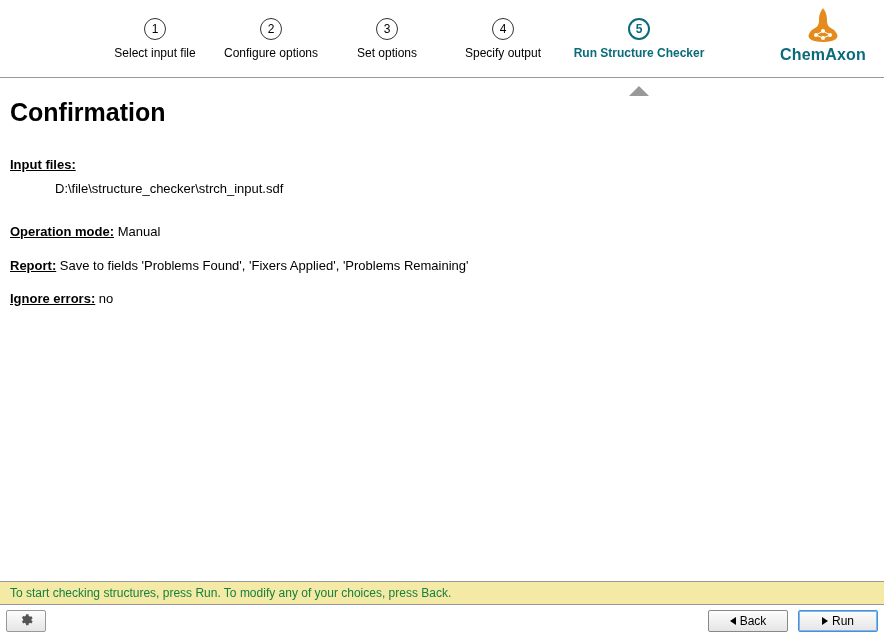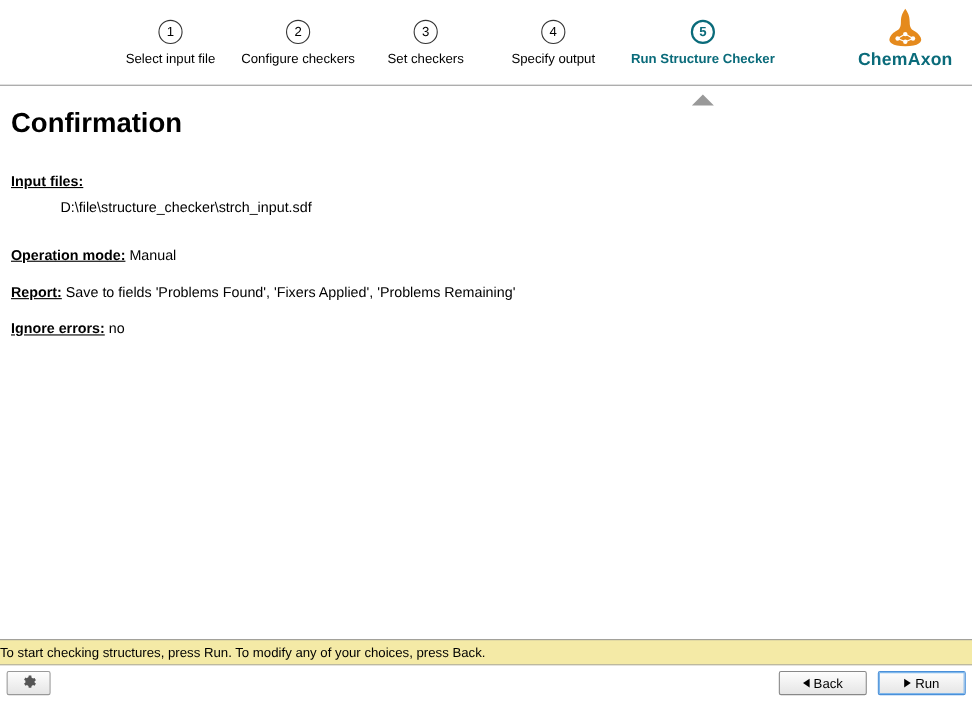--- a/index.html
+++ b/index.html
@@ -19,21 +19,21 @@
   .logo { position: absolute; top: 6px; right: 18px; text-align: center; }
   .logo-icon { width: 44px; height: 38px; margin: 0 auto 2px; }
   .logo-text { font-size: 16px; font-weight: 600; color: #0a6b7a; letter-spacing: 0.2px; }
   
   .content { flex: 1; padding: 20px 10px 10px 10px; overflow: auto; background: #fff; }
   .content h1 { font-size: 25px; font-weight: bold; margin: 0 0 28px 0; }
   .row { margin-bottom: 14px; line-height: 1.5; }
   .label { font-weight: bold; text-decoration: underline; }
   .indent { margin-left: 45px; margin-top: 4px; margin-bottom: 24px; }
   
-  .hint { height: 24px; background: #f4eaa6; border-top: 1px solid #999; border-bottom: 1px solid #999; font-size: 12px; padding: 4px 0; color: #000000; }
+  .hint { height: 24px; background: #f4eaa6; border-top: 1px solid #999; border-bottom: 1px solid #999; font-size: 12px; padding: 4px 10px; color: #15803d; }
   
   .footer { height: 32px; background: #fff; position: relative; padding: 0 6px; display:flex; align-items:center; }
   .gear-btn { width: 40px; height: 22px; border: 1px solid #999; background: linear-gradient(#fdfdfd,#e5e5e5); border-radius: 2px; display: flex; align-items: center; justify-content: center; cursor: pointer; }
   
   .footer-right { position: absolute; right: 6px; top: 5px; display: flex; gap: 10px; }
   .btn { width: 80px; height: 22px; border: 1px solid #888; background: linear-gradient(#fdfdfd,#e5e5e5); border-radius: 2px; font-size: 12px; display: flex; align-items: center; justify-content: center; gap: 4px; cursor: pointer; }
   .btn.focus { border: 1px solid #4a90d9; box-shadow: 0 0 0 1px #7eb6ea inset; }
   .tri-left { width: 0; height: 0; border-top: 4px solid transparent; border-bottom: 4px solid transparent; border-right: 6px solid #000; }
   .tri-right { width: 0; height: 0; border-top: 4px solid transparent; border-bottom: 4px solid transparent; border-left: 6px solid #000; }
 </style>
@@ -41,25 +41,25 @@
 <body>
 
 <div class="header">
   <div class="steps">
     <div class="step">
       <div class="step-circle">1</div>
       <div class="step-label">Select input file</div>
     </div>
     <div class="step">
       <div class="step-circle">2</div>
-      <div class="step-label">Configure checkers</div>
+      <div class="step-label">Configure options</div>
     </div>
     <div class="step">
       <div class="step-circle">3</div>
-      <div class="step-label">Set checkers</div>
+      <div class="step-label">Set options</div>
     </div>
     <div class="step">
       <div class="step-circle">4</div>
       <div class="step-label">Specify output</div>
     </div>
     <div class="step active" style="width:140px">
       <div class="step-circle">5</div>
       <div class="step-label">Run Structure Checker</div>
       <div class="step-pointer"></div>
     </div>

